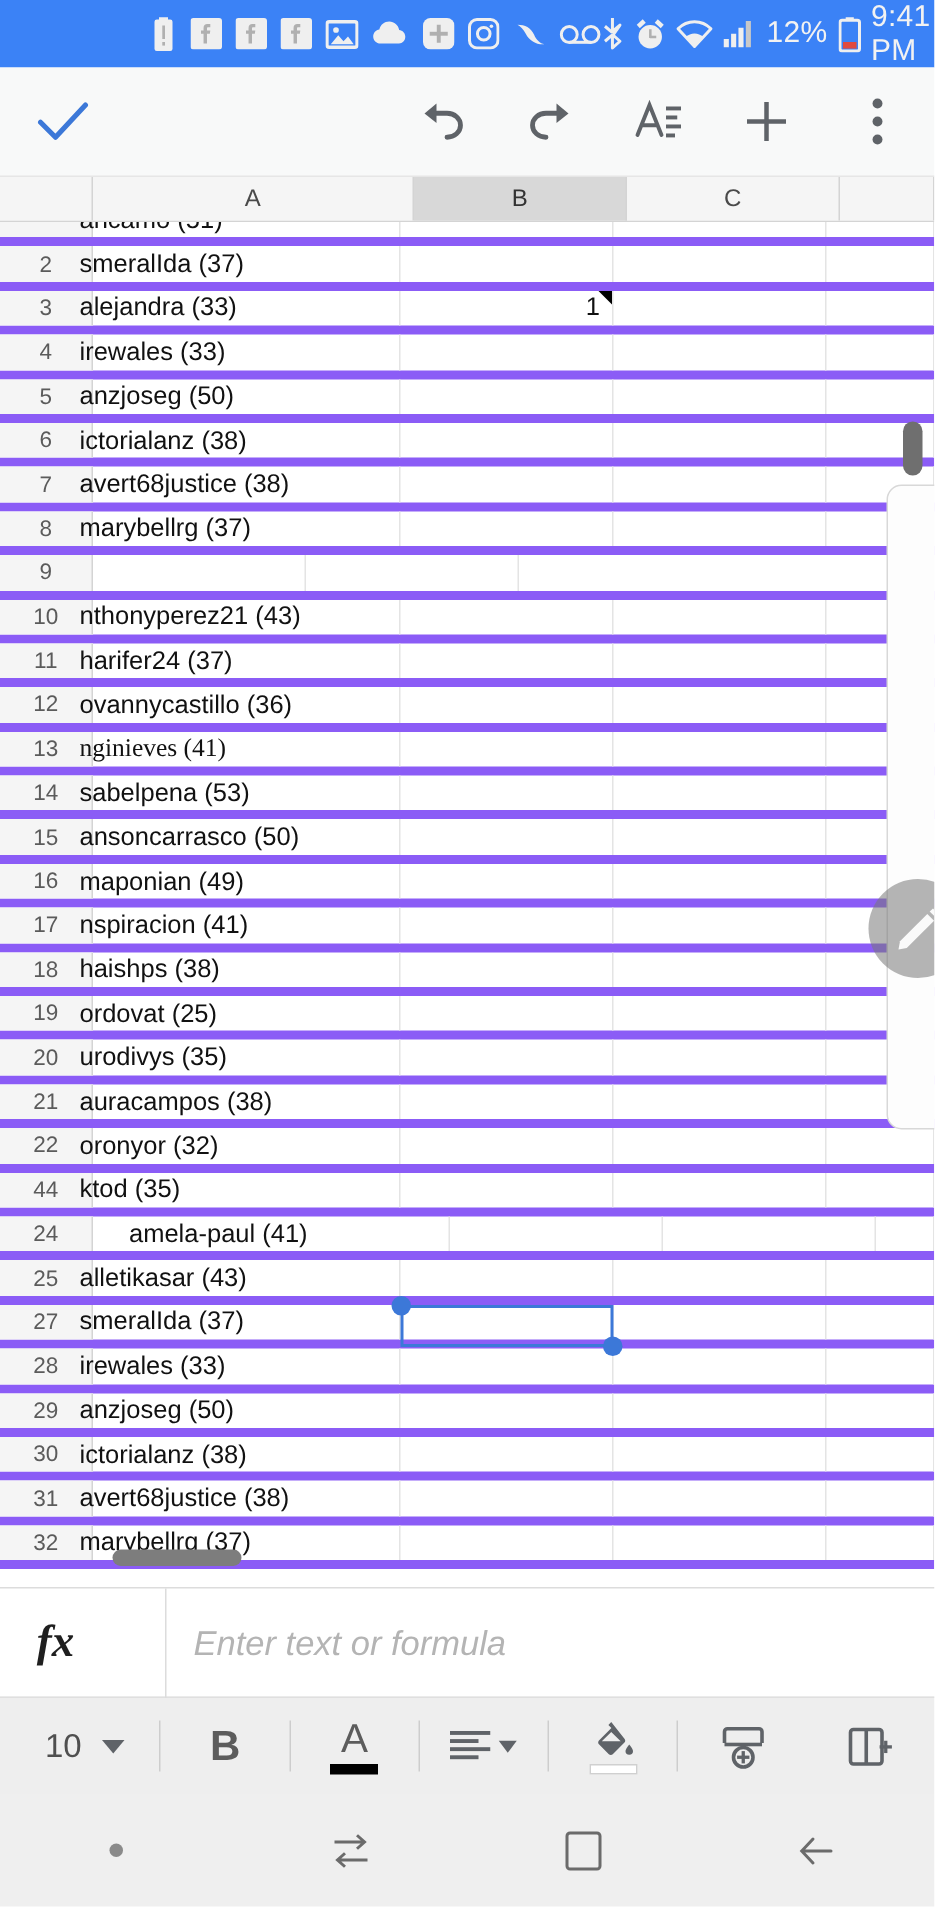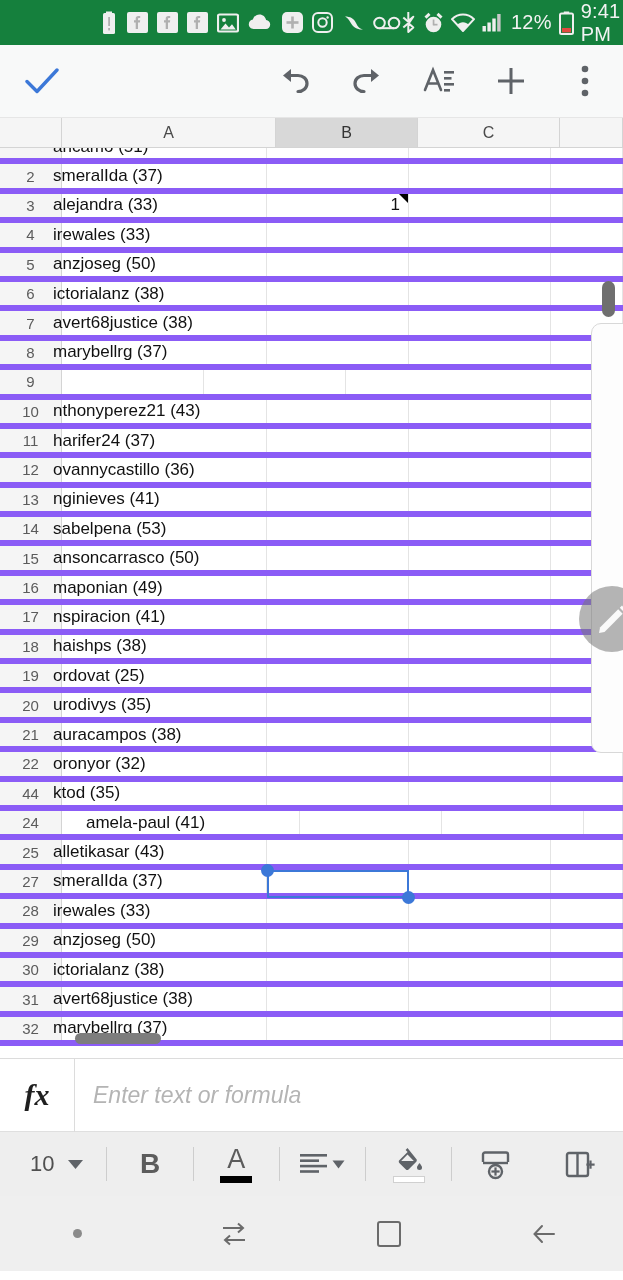--- a/index.html
+++ b/index.html
@@ -6,21 +6,21 @@
   html, body {
     width: 623px; height: 1280px;
     font-family: "Liberation Sans", sans-serif;
     background: #ffffff;
     overflow: hidden;
   }
 
   
   #status-bar {
     height: 45px; width: 623px;
-    background: #15803d;
+    background: #3b82f6;
     display: flex; align-items: center;
     padding: 0 12px;
     color: #efefef;
   }
   #status-left { display: flex; align-items: center; gap: 9px; margin-left: 88px; }
   #status-right { display: flex; align-items: center; gap: 7px; margin-left: auto; }
   .sb-ico { display: inline-flex; align-items: center; justify-content: center; }
   .sb-ico svg { display: block; }
   #battery-pct { font-size: 20px; color: #f2f2f2; letter-spacing: .2px; }
   #clock { font-size: 20px; color: #f2f2f2; letter-spacing: .2px; }
@@ -125,20 +125,21 @@
     width: 86px; height: 11px; border-radius: 6px;
     background: #7d7d7d;
   }
 
   
   #formula-bar {
     height: 73px; width: 623px;
     background: #ffffff;
     display: flex; align-items: center;
     border-top: 1px solid #dcdcdc;
+    gap: 36px;
   }
   #fx-label {
     width: 74px; flex: 0 0 74px;
     display: flex; align-items: center; justify-content: center;
     font-family: "Liberation Serif", serif;
     font-style: italic; font-weight: bold;
     font-size: 30px; color: #1f1f1f;
   }
   #formula-input {
     flex: 1; height: 73px;
@@ -430,21 +431,21 @@
       </div>
       <div class="row">
         <div class="row-head">12</div>
         <div class="cell a" style="width: 214px; flex: 0 0 214px;">ovannycastillo (36)</div>
         <div class="cell num" style="width: 142px; flex: 0 0 142px;"></div>
         <div class="cell" style="width: 142px; flex: 0 0 142px;"></div>
         <div class="cell" style="flex: 1 1 0%;"></div>
       </div>
       <div class="row">
         <div class="row-head">13</div>
-        <div class="cell a" style="width: 214px; flex: 0 0 214px;">nginieves (41)</div>
+        <div class="cell a" style="width: 214px; flex: 0 0 214px; font-family: Liberation Serif, serif;">nginieves (41)</div>
         <div class="cell num" style="width: 142px; flex: 0 0 142px;"></div>
         <div class="cell" style="width: 142px; flex: 0 0 142px;"></div>
         <div class="cell" style="flex: 1 1 0%;"></div>
       </div>
       <div class="row">
         <div class="row-head">14</div>
         <div class="cell a" style="width: 214px; flex: 0 0 214px;">sabelpena (53)</div>
         <div class="cell num" style="width: 142px; flex: 0 0 142px;"></div>
         <div class="cell" style="width: 142px; flex: 0 0 142px;"></div>
         <div class="cell" style="flex: 1 1 0%;"></div>

